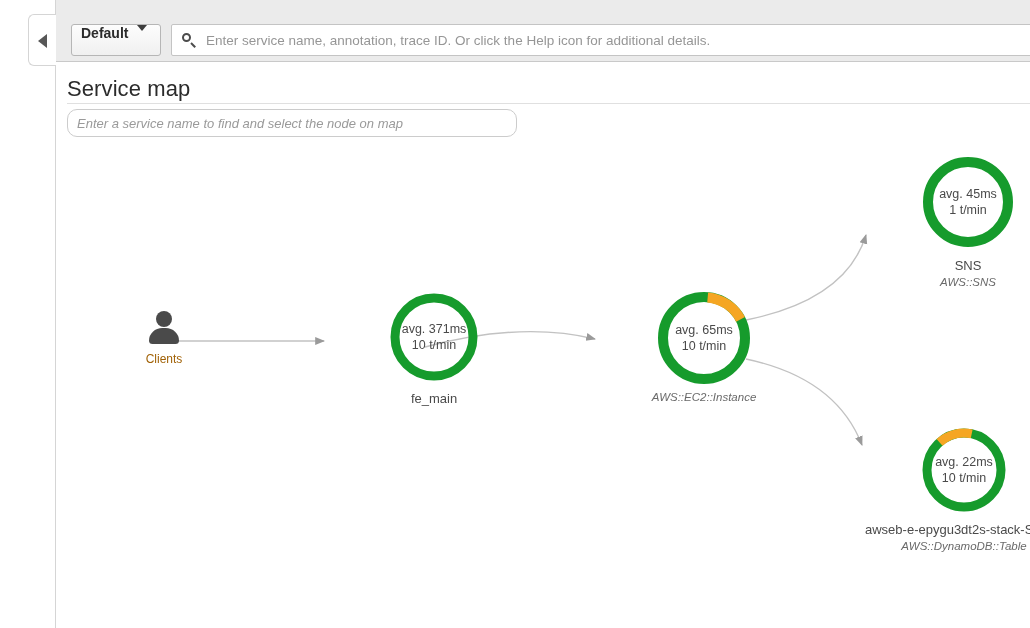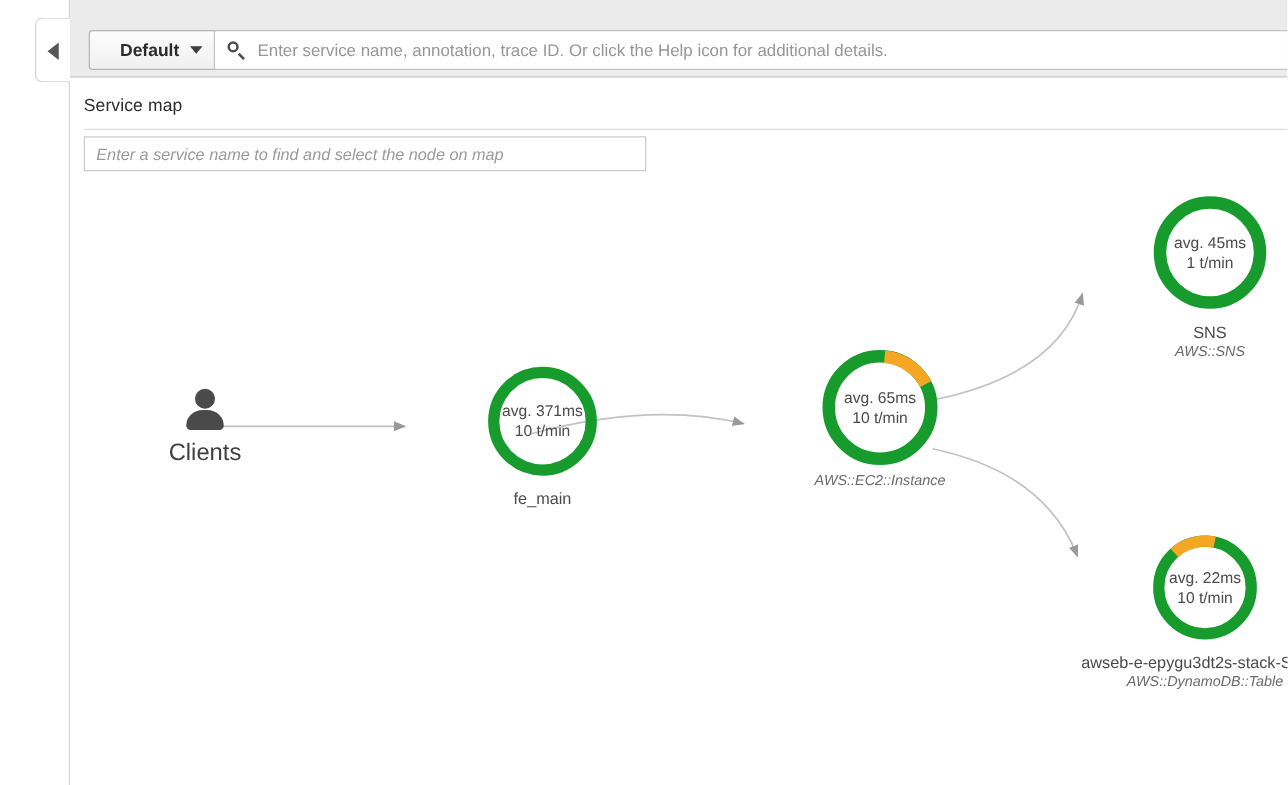--- a/index.html
+++ b/index.html
@@ -73,27 +73,27 @@
     background: #ebebeb;
     border-bottom: 1px solid #c9c9c9;
     box-sizing: border-box;
   }
   #filter-dropdown {
     position: absolute;
     left: 15px;
     top: 24px;
     height: 32px;
     min-width: 90px;
-    padding: 0 24px;
+    padding: 0 9px;
     background: linear-gradient(to bottom, #fdfdfd 0%, #f0f0f0 100%);
     border: 1px solid #b6b6b6;
     border-radius: 3px;
     box-sizing: border-box;
     display: flex;
-    align-items: center;
+    align-items: flex-start;
     gap: 9px;
     cursor: pointer;
   }
   #filter-dropdown .lbl {
     font-size: 14px;
     font-weight: bold;
     color: #2b2b2b;
     white-space: nowrap;
   }
   #filter-dropdown .caret {
@@ -150,41 +150,41 @@
     font-size: 13.5px;
     color: #969696;
     white-space: nowrap;
   }
 
   
   #service-map-title {
     position: absolute;
     left: 11px;
     top: 76px;
-    font-size: 14px;
+    font-size: 22px;
     color: #2b2b2b;
     letter-spacing: 0.1px;
   }
   #header-rule {
     position: absolute;
     left: 11px;
     top: 103px;
     width: 963px;
     height: 1px;
     background: #e0e0e0;
   }
   #node-search-input {
     position: absolute;
     left: 11px;
     top: 109px;
     width: 450px;
     height: 28px;
     background: #ffffff;
     border: 1px solid #cccccc;
-    border-radius: 0;
+    border-radius: 10px;
     box-sizing: border-box;
     display: flex;
     align-items: center;
     padding-left: 9px;
     cursor: text;
   }
   #node-search-input .ph {
     font-size: 13px;
     font-style: italic;
     color: #9a9a9a;
@@ -277,27 +277,27 @@
     width: 30px;
     height: 16px;
     background: #4a4a4a;
     border-top-left-radius: 15px 14px;
     border-top-right-radius: 15px 14px;
     border-bottom-left-radius: 4px;
     border-bottom-right-radius: 4px;
   }
   #clients-label {
     margin-top: 8px;
-    font-size: 19px;
-    color: #404040;
+    font-size: 12px;
+    color: #a16207;
   }
 
   
   #node-fe-main   { left: 303px; top: 150px; width: 150px; }
-  #node-ec2       { left: 548px; top: 136px; width: 200px; }
+  #node-ec2       { left: 548px; top: 148px; width: 200px; }
   #node-sns       { left: 842px; top: 13px;  width: 140px; }
   #node-dynamodb  { left: 793px; top: 285px; width: 230px; }
 </style>
 </head>
 <body>
 
 <div id="left-rail">
   <div id="collapse-tab">
     <div class="tri"></div>
   </div>

